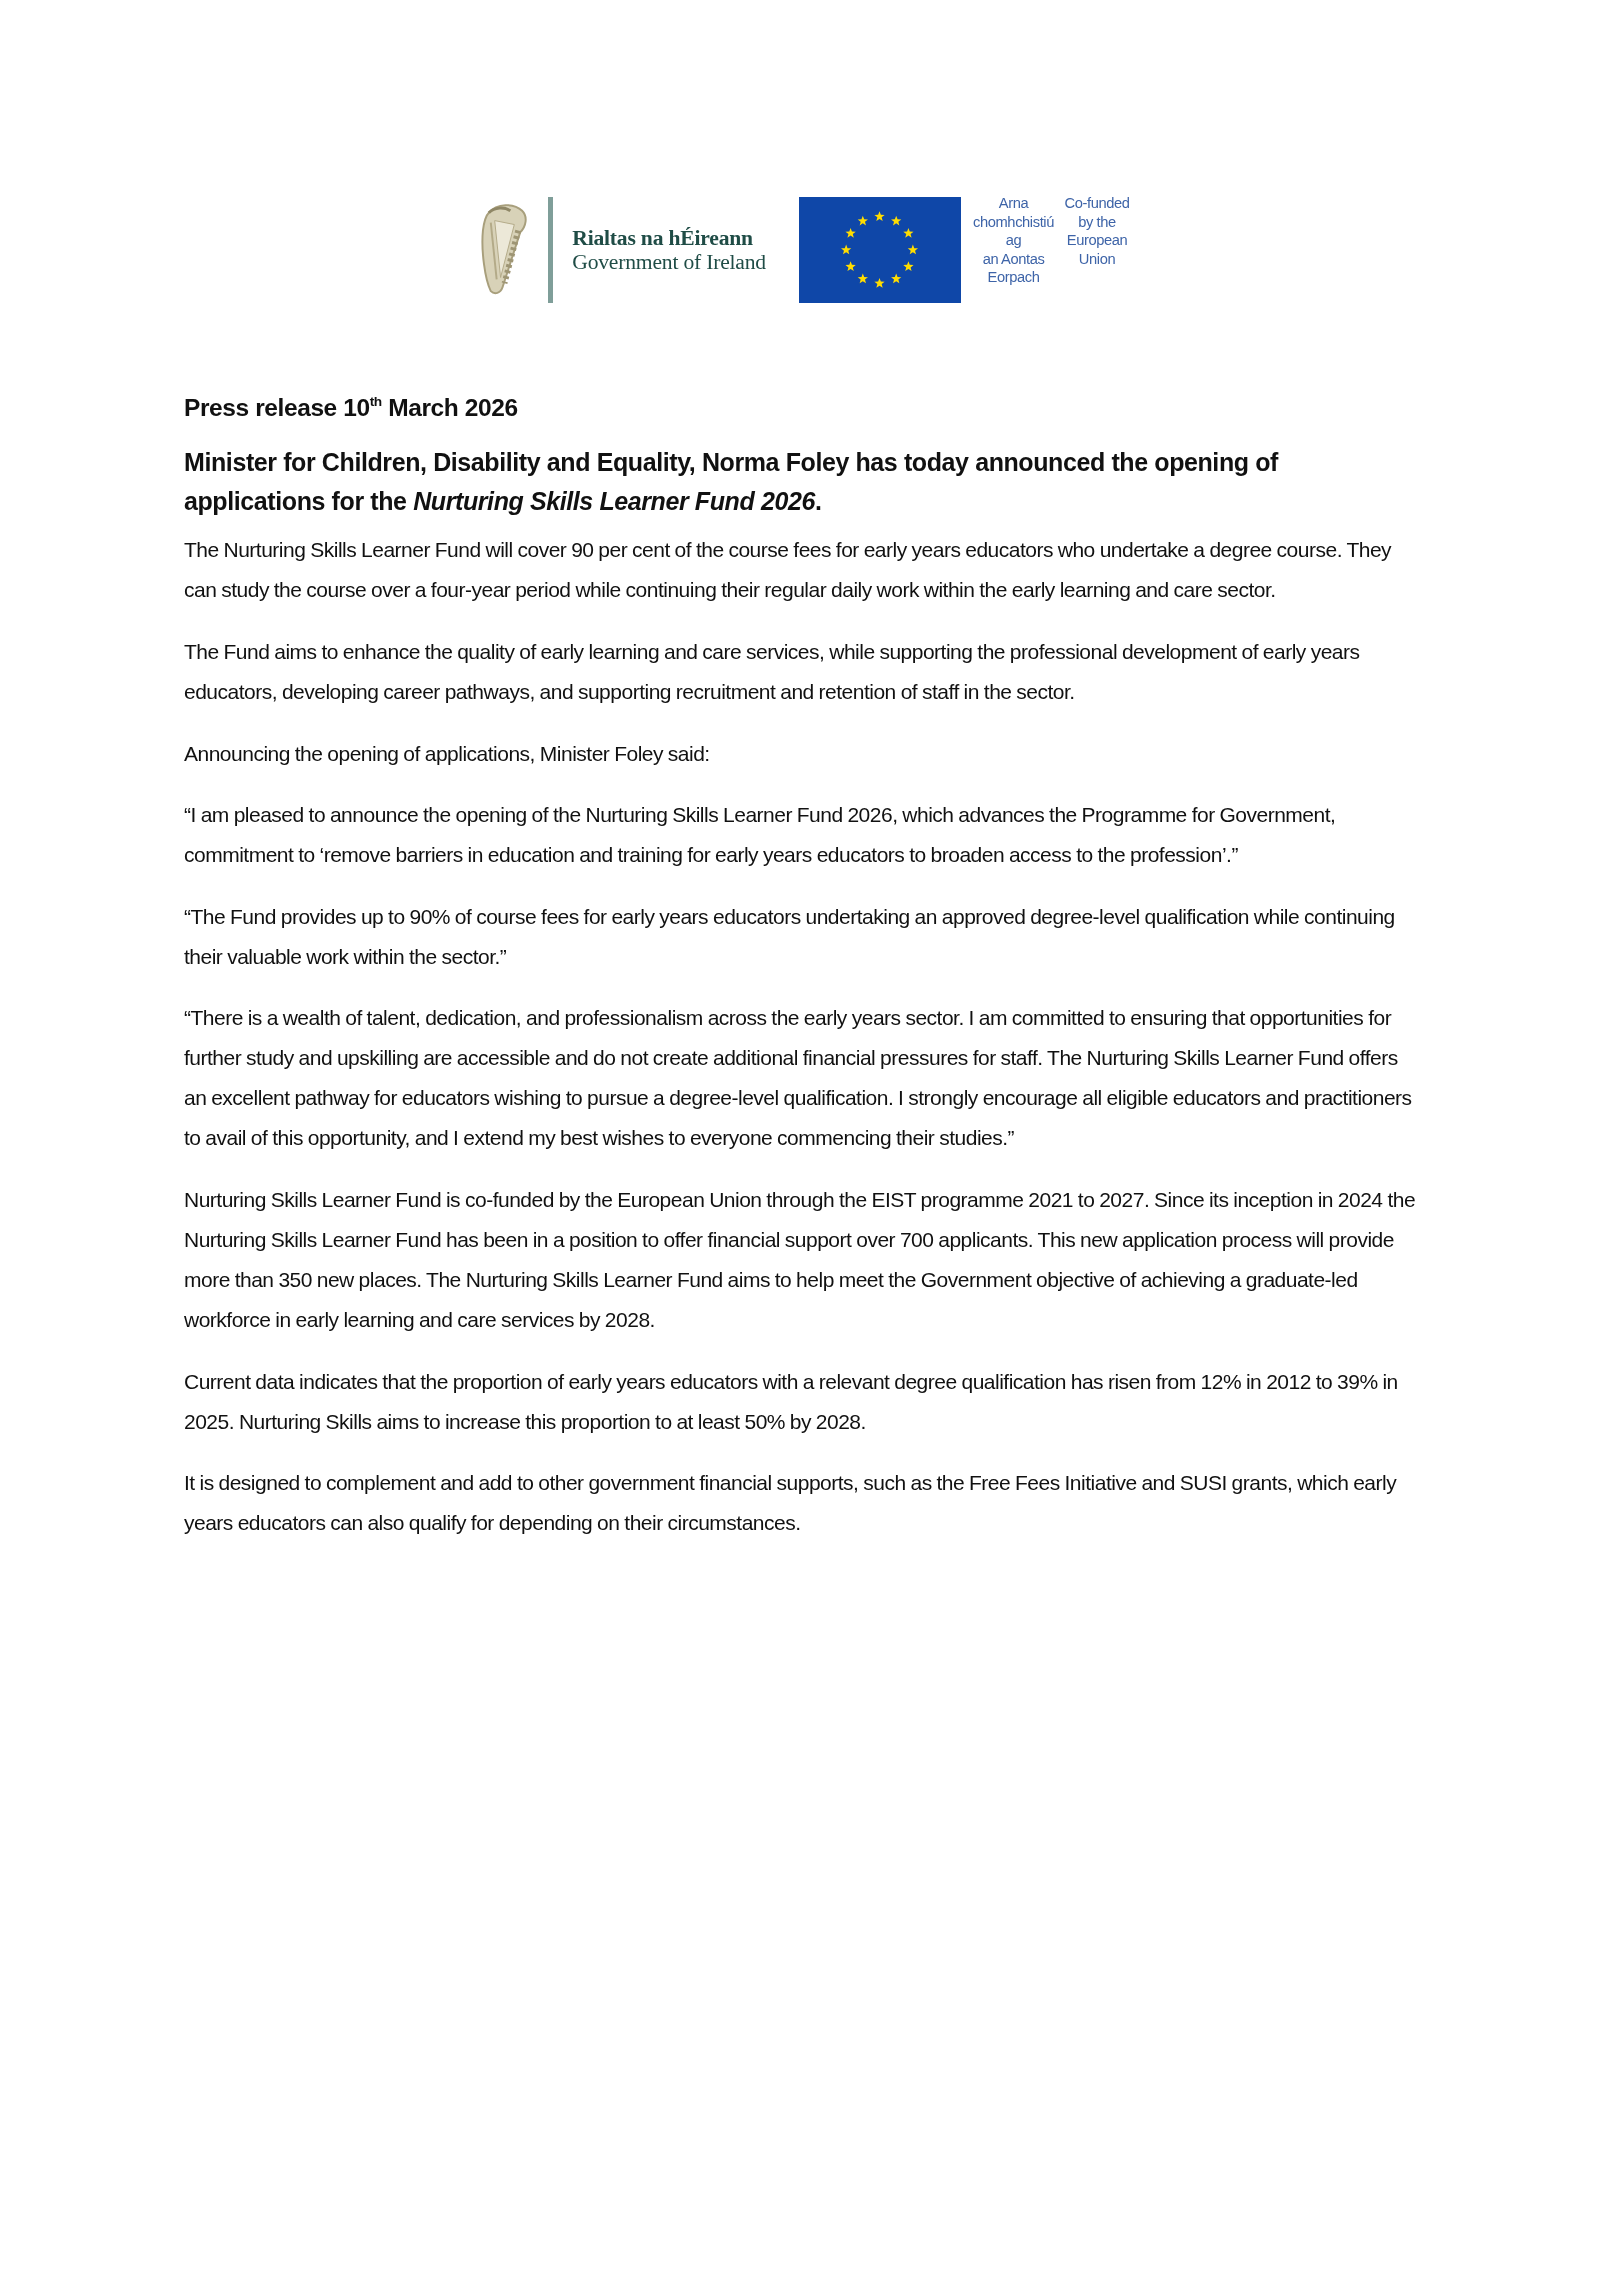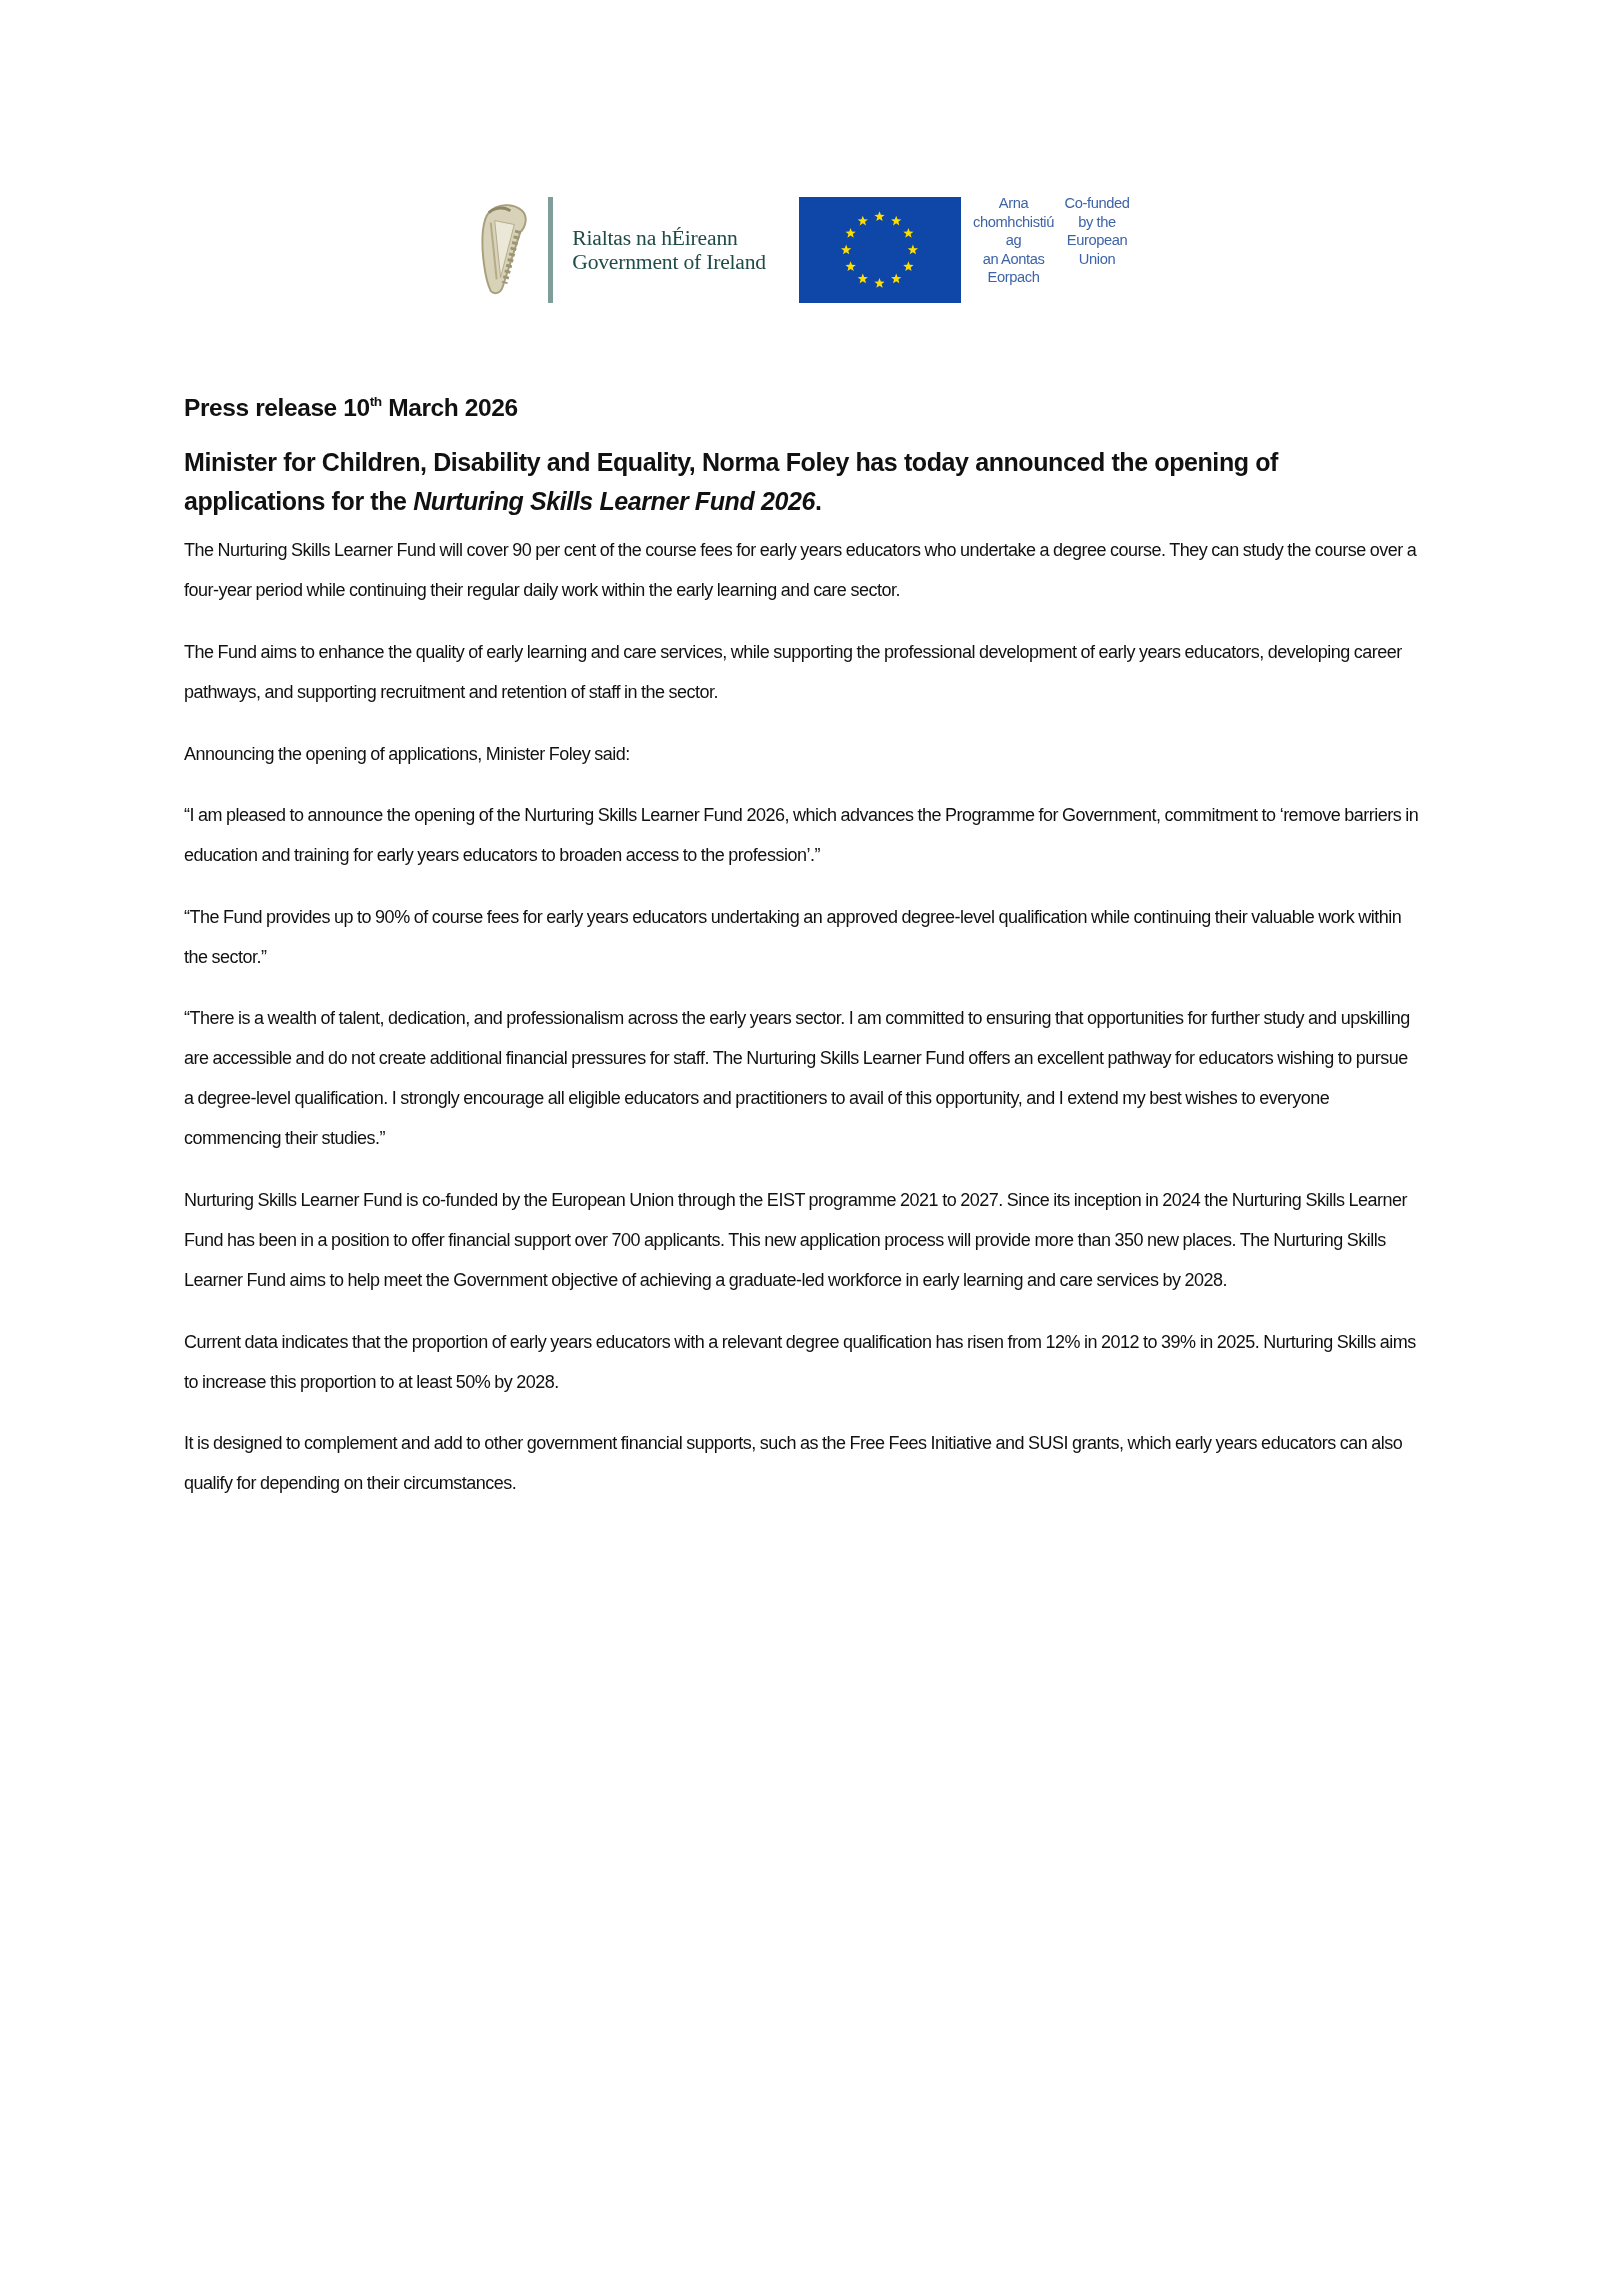--- a/index.html
+++ b/index.html
@@ -38,21 +38,21 @@
       margin-right: 19.6px;
     }
     .gov-text {
       font-family: "Liberation Serif", serif;
       color: #1f4c46;
       font-size: 21.6px;
       line-height: 24.5px;
       letter-spacing: -0.2px;
       width: 223px;
     }
-    .gov-text .ga { font-weight: normal; }
+    .gov-text .ga { font-weight: bold; }
     .eu-flag {
       margin-left: 3.9px;
       width: 162px;
       height: 106px;
       background: #0f47a8;
       position: relative;
     }
     .eu-text {
       width: 167px;
       margin-left: 5.9px;
@@ -89,21 +89,21 @@
     .headline {
       font-weight: bold;
       font-size: 25px;
       line-height: 39px;
       text-align: left;
       margin: 0 0 9.8px 0;
       letter-spacing: -0.4px;
     }
     .headline em { font-style: italic; }
     .para {
-      font-size: 18px;
+      font-size: 21px;
       line-height: 40px;
       margin: 0 0 21.6px 0;
       letter-spacing: -0.5px;
       word-spacing: -0.5px;
     }
   </style>
 </head>
 <body>
 
 <div class="logo-bar">

